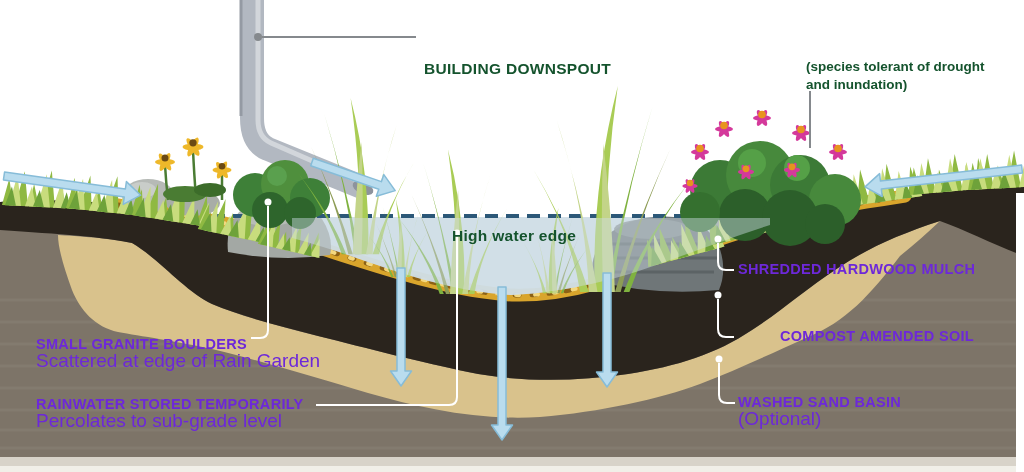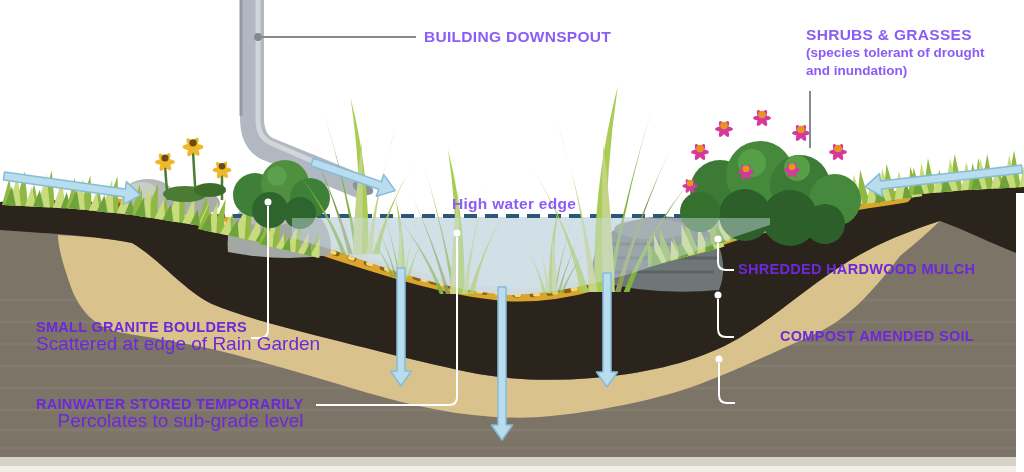--- a/index.html
+++ b/index.html
@@ -1,33 +1,33 @@
 <!DOCTYPE html>
 <html><head>
 <meta charset="utf-8">
 <style>
   html,body{margin:0;padding:0;background:#fff;}
   .stage{position:relative;width:1024px;height:472px;overflow:hidden;background:#fff;
          font-family:"Liberation Sans",sans-serif;}
   .stage svg{position:absolute;left:0;top:0;}
   .lbl{position:absolute;white-space:nowrap;}
-  .dark{color:#8b5cf6;}
+  .dark{color:#14532d;margin-top:32px;}
   .light{color:#6d28d9;}
   .t{font-size:15.5px;font-weight:bold;letter-spacing:.3px;}
   .tw{font-size:14.5px;font-weight:bold;letter-spacing:.3px;}
   .s{font-size:13.5px;line-height:17.5px;font-weight:bold;}
   .sw{font-size:19px;line-height:18px;}
   #lbl-downspout{left:424px;top:28px;}
   #lbl-shrubs{left:806px;top:26px;}
   #lbl-hwl{left:452px;top:195px;}
   #lbl-mulch{left:738px;top:261px;}
   #lbl-compost{left:780px;top:328px;}
   #lbl-sand{left:738px;top:394px;}
-  #lbl-boulders{left:36px;top:319px;}
-  #lbl-rainwater{left:36px;top:396px;text-align:right;}
+  #lbl-boulders{left:36px;top:336px;}
+  #lbl-rainwater{left:36px;top:396px;}
 </style>
 </head>
 <body>
 
 <div class="stage">
 
 <svg width="1024" height="472" viewBox="0 0 1024 472">
   <defs>
     <g id="tuft">
       <path fill="#8fb942" d="M0,1 L6,-26 L11,1 Z M13,1 L21,-34 L26,1 Z M27,1 L31,-22 L37,1 Z M39,1 L48,-36 L53,1 Z M55,1 L58,-24 L64,1 Z M65,1 L71,-30 L77,1 Z"></path>
@@ -213,31 +213,34 @@
       <circle cx="719" cy="359" r="3.5"></circle>
       <circle cx="268" cy="202" r="3.5"></circle>
       <circle cx="457" cy="233" r="3.5"></circle>
     </g>
   </g>
 </svg>
 
 <div class="lbl t dark" id="lbl-downspout">BUILDING DOWNSPOUT</div>
 
 <div class="lbl dark" id="lbl-shrubs">
-  <div class="t">SHRUBS &amp; GRASSES</div>
   <div class="s">(species tolerant of drought</div>
   <div class="s">and inundation)</div>
 </div>
 
 <div class="lbl t dark" id="lbl-hwl">High water edge</div>
 
 <div class="lbl tw light" id="lbl-mulch">SHREDDED HARDWOOD MULCH</div>
 
 <div class="lbl tw light" id="lbl-compost">COMPOST AMENDED SOIL</div>
 
+<div class="lbl light" id="lbl-sand">
+  <div class="tw">WASHED SAND BASIN</div>
+  <div class="sw">(Optional)</div>
+</div>
 
 <div class="lbl light" id="lbl-boulders">
   <div class="tw">SMALL GRANITE BOULDERS</div>
   <div class="sw">Scattered at edge of Rain Garden</div>
 </div>
 
 <div class="lbl light" id="lbl-rainwater">
   <div class="tw">RAINWATER STORED TEMPORARILY</div>
   <div class="sw">Percolates to sub-grade level</div>
 </div>

